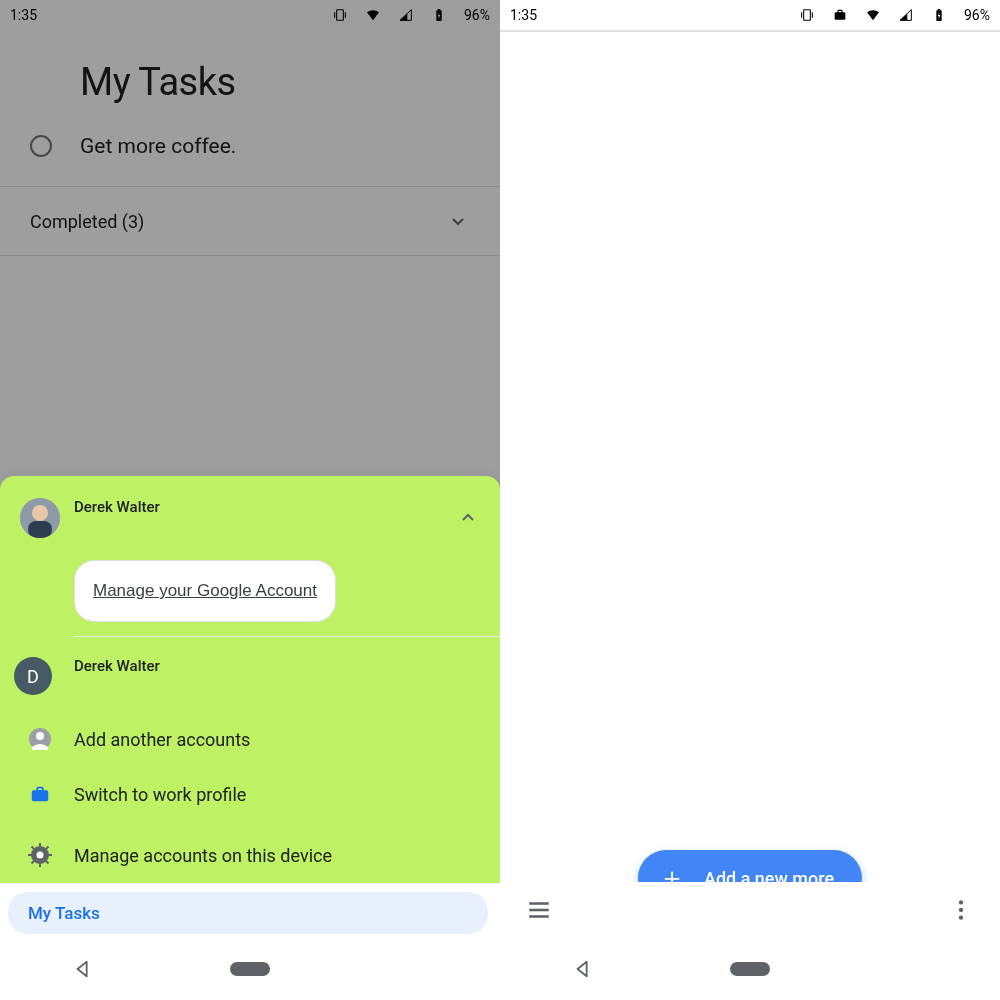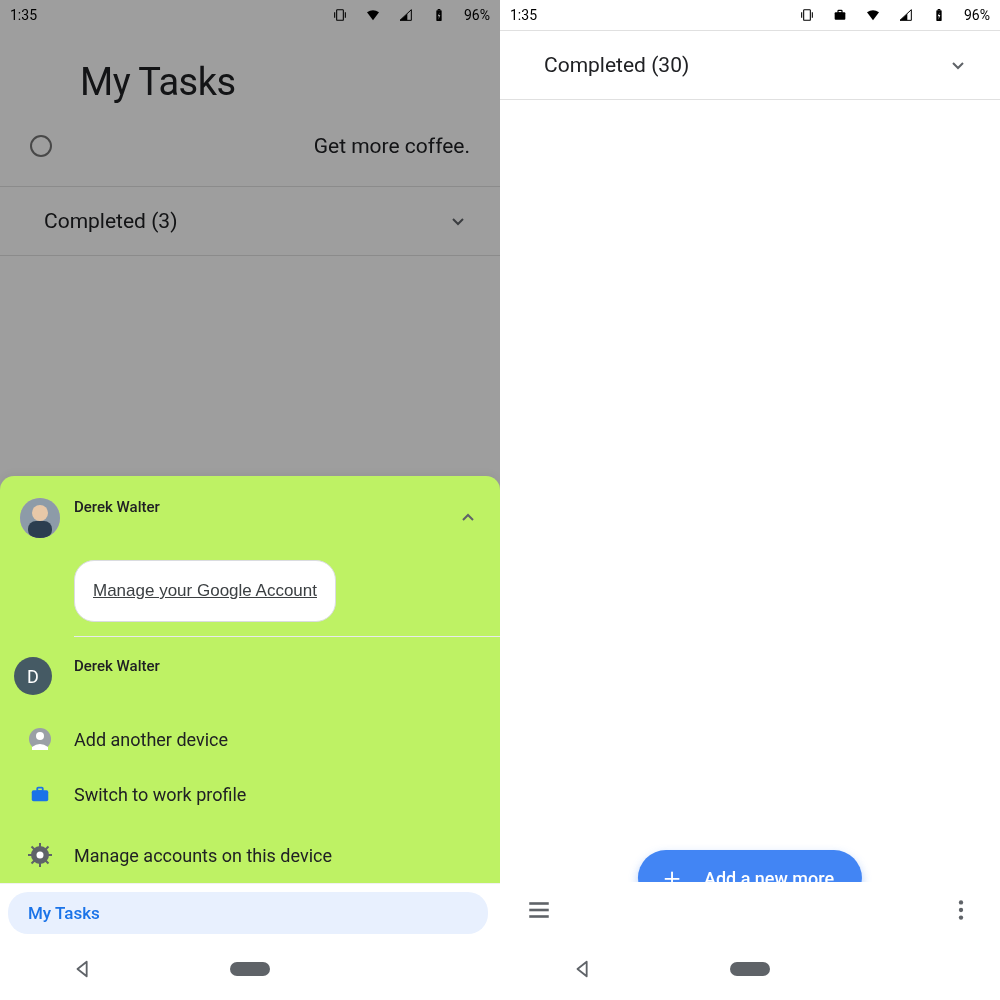--- a/index.html
+++ b/index.html
@@ -8,26 +8,26 @@
   .pane { width: 500px; height: 1000px; position: relative; display: flex; flex-direction: column; }
   .pane-left { background: #fff; }
   .pane-right { background: #fff; }
   
   .statusbar { height: 30px; display: flex; align-items: center; justify-content: space-between; padding: 0 10px; font-size: 14px; color: #000; }
   .statusbar .right { display: flex; align-items: center; gap: 17px; }
   .sb-icon { display: inline-flex; width: 16px; height: 16px; }
   
   .list-title { font-size: 38px; font-weight: 400; color: #202124; padding: 30px 0 30px 80px; letter-spacing: -0.5px; }
   
-  .task-row { display: flex; align-items: center; padding: 0 30px 28px 30px; justify-content: space-between; }
+  .task-row { display: flex; align-items: center; padding: 0 30px 28px 30px; }
   .task-circle { width: 22px; height: 22px; border: 2px solid #757575; border-radius: 50%; margin-right: 28px; flex-shrink:0; }
   .task-text { font-size: 21px; color: #202124; }
   .divider { height: 1px; background: #e0e0e0; width: 100%; }
   
-  .completed-row { display: flex; align-items: center; justify-content: space-between; padding: 22px 30px; font-size: 21px; color: #202124; margin-left: 14px; }
+  .completed-row { display: flex; align-items: center; justify-content: space-between; padding: 22px 30px; font-size: 18px; color: #202124; }
   .chev { width: 24px; height: 24px; }
   
   .scrim { position: absolute; inset: 0; background: rgba(0,0,0,0.38); }
   
   .bottom-sheet { position: absolute; left: 0; right: 0; bottom: 62px; background: #bef264; border-top-left-radius: 14px; border-top-right-radius: 14px; padding-top: 18px; box-shadow: 0 -2px 8px rgba(0,0,0,0.05); }
   .acct-row { display: flex; align-items: flex-start; padding: 4px 20px 10px 20px; }
   .avatar { width: 40px; height: 40px; border-radius: 50%; background: #c7b8a5; flex-shrink:0; margin-right: 14px; overflow:hidden; display:flex; align-items:center; justify-content:center; }
   .avatar-letter { background:#455a64; color:#fff; font-size:18px; }
   .acct-info { flex: 1; }
   .acct-name { font-size: 15px; font-weight: 500; color: #202124; margin-bottom:3px; }
@@ -156,21 +156,21 @@
         </div>
 
         <div class="sheet-item">
           <div class="sheet-icon">
               <svg width="24" height="24" viewBox="0 0 24 24">
                 <circle cx="12" cy="12" r="11" fill="#9aa0a6"></circle>
                 <circle cx="12" cy="9" r="4" fill="#fff"></circle>
                 <path d="M4 20 Q12 14 20 20 L20 23 L4 23 Z" fill="#fff"></path>
               </svg>
             </div>
-          <div class="sheet-label">Add another device</div>
+          <div class="sheet-label">Add another accounts</div>
         </div>
 
         <div class="sheet-item" style="padding-bottom:22px;">
           <div class="sheet-icon">
               <svg width="22" height="22" viewBox="0 0 24 24">
                 <rect x="3" y="8" width="18" height="12" rx="2" fill="#1a73e8"></rect>
                 <rect x="9" y="5" width="6" height="4" rx="1" fill="none" stroke="#1a73e8" stroke-width="2"></rect>
               </svg>
             </div>
           <div class="sheet-label">Switch to work profile</div>
@@ -253,28 +253,20 @@
             </svg>
           </span>
         <span>96%</span>
       </span>
     </div>
 
 
 
     <div class="divider"></div>
 
-    <div class="completed-row">
-      <span>Completed (30)</span>
-      <span class="chev">
-          <svg viewBox="0 0 24 24">
-            <path d="M7 10 L12 15 L17 10" fill="none" stroke="#5f6368" stroke-width="2"></path>
-          </svg>
-        </span>
-    </div>
     <div class="divider"></div>
 
     <div class="fab">
       <span class="plus">＋</span>
       <span>Add a new more</span>
     </div>
 
     <div class="bottombar">
       <span class="hamburger">
           <svg viewBox="0 0 24 24">

